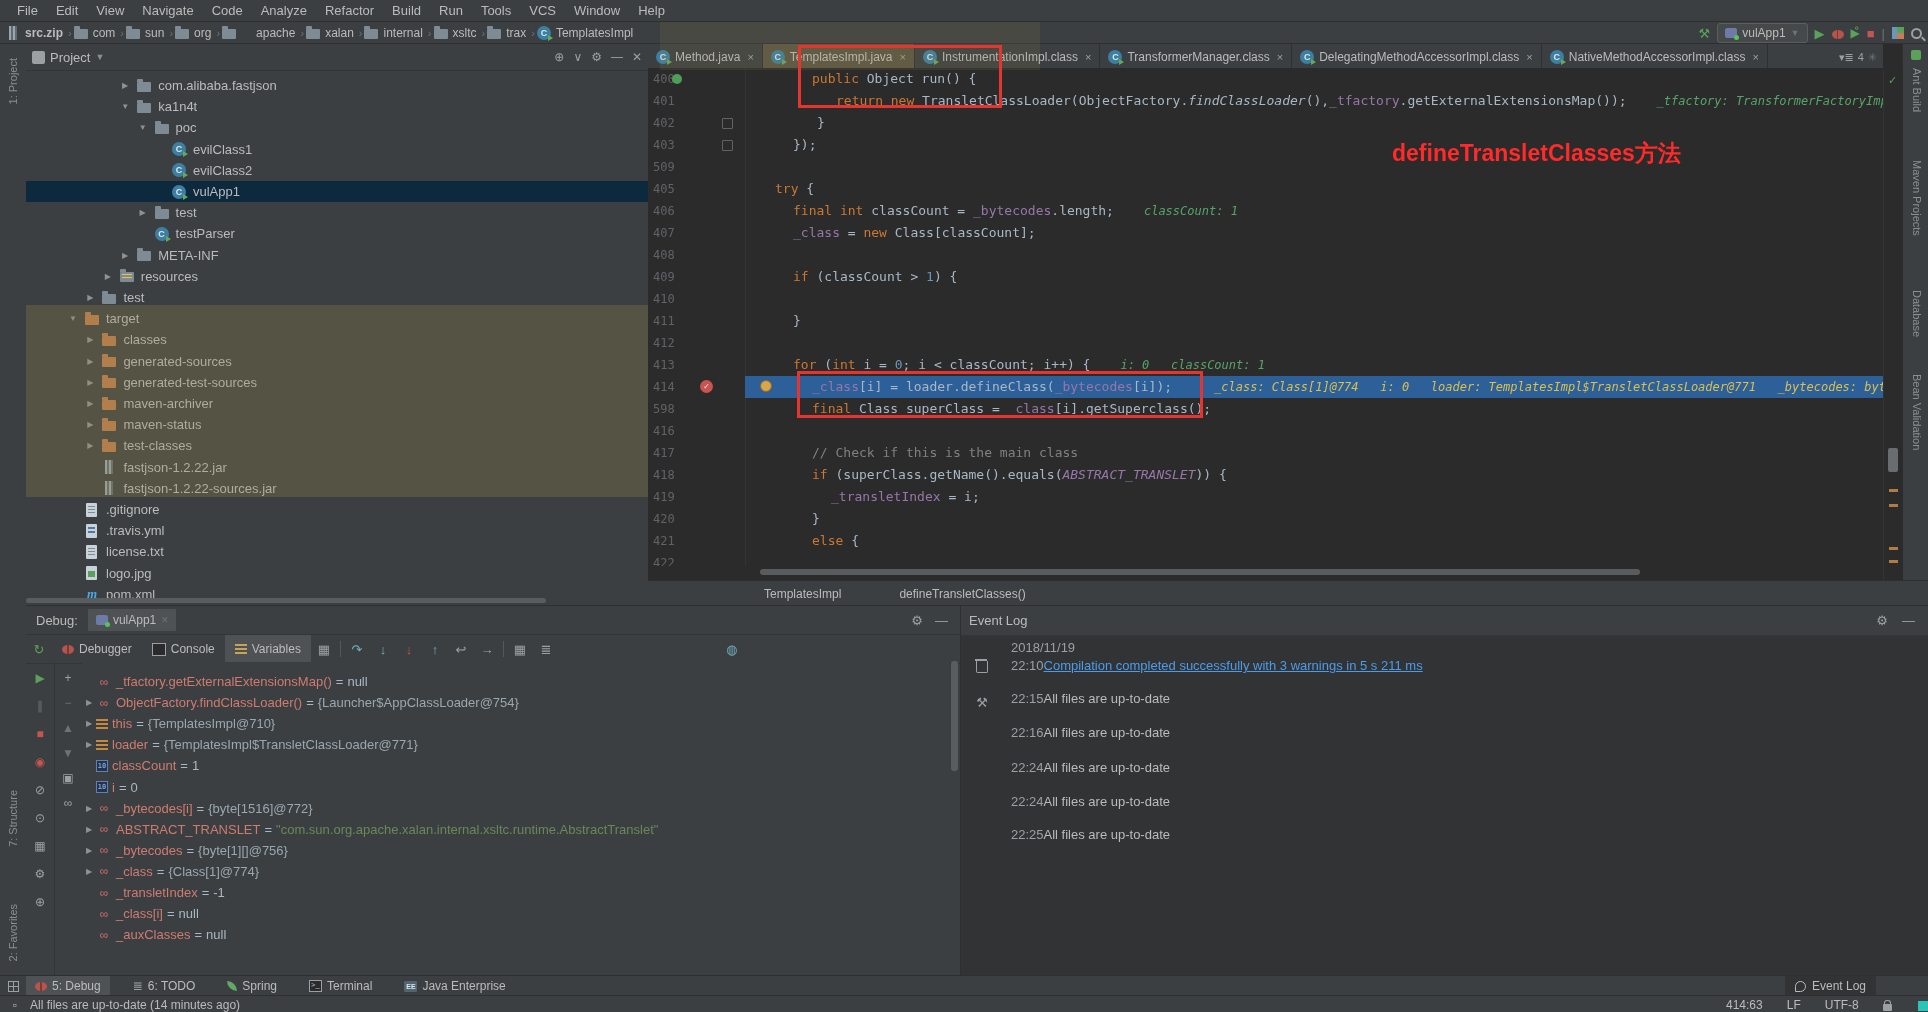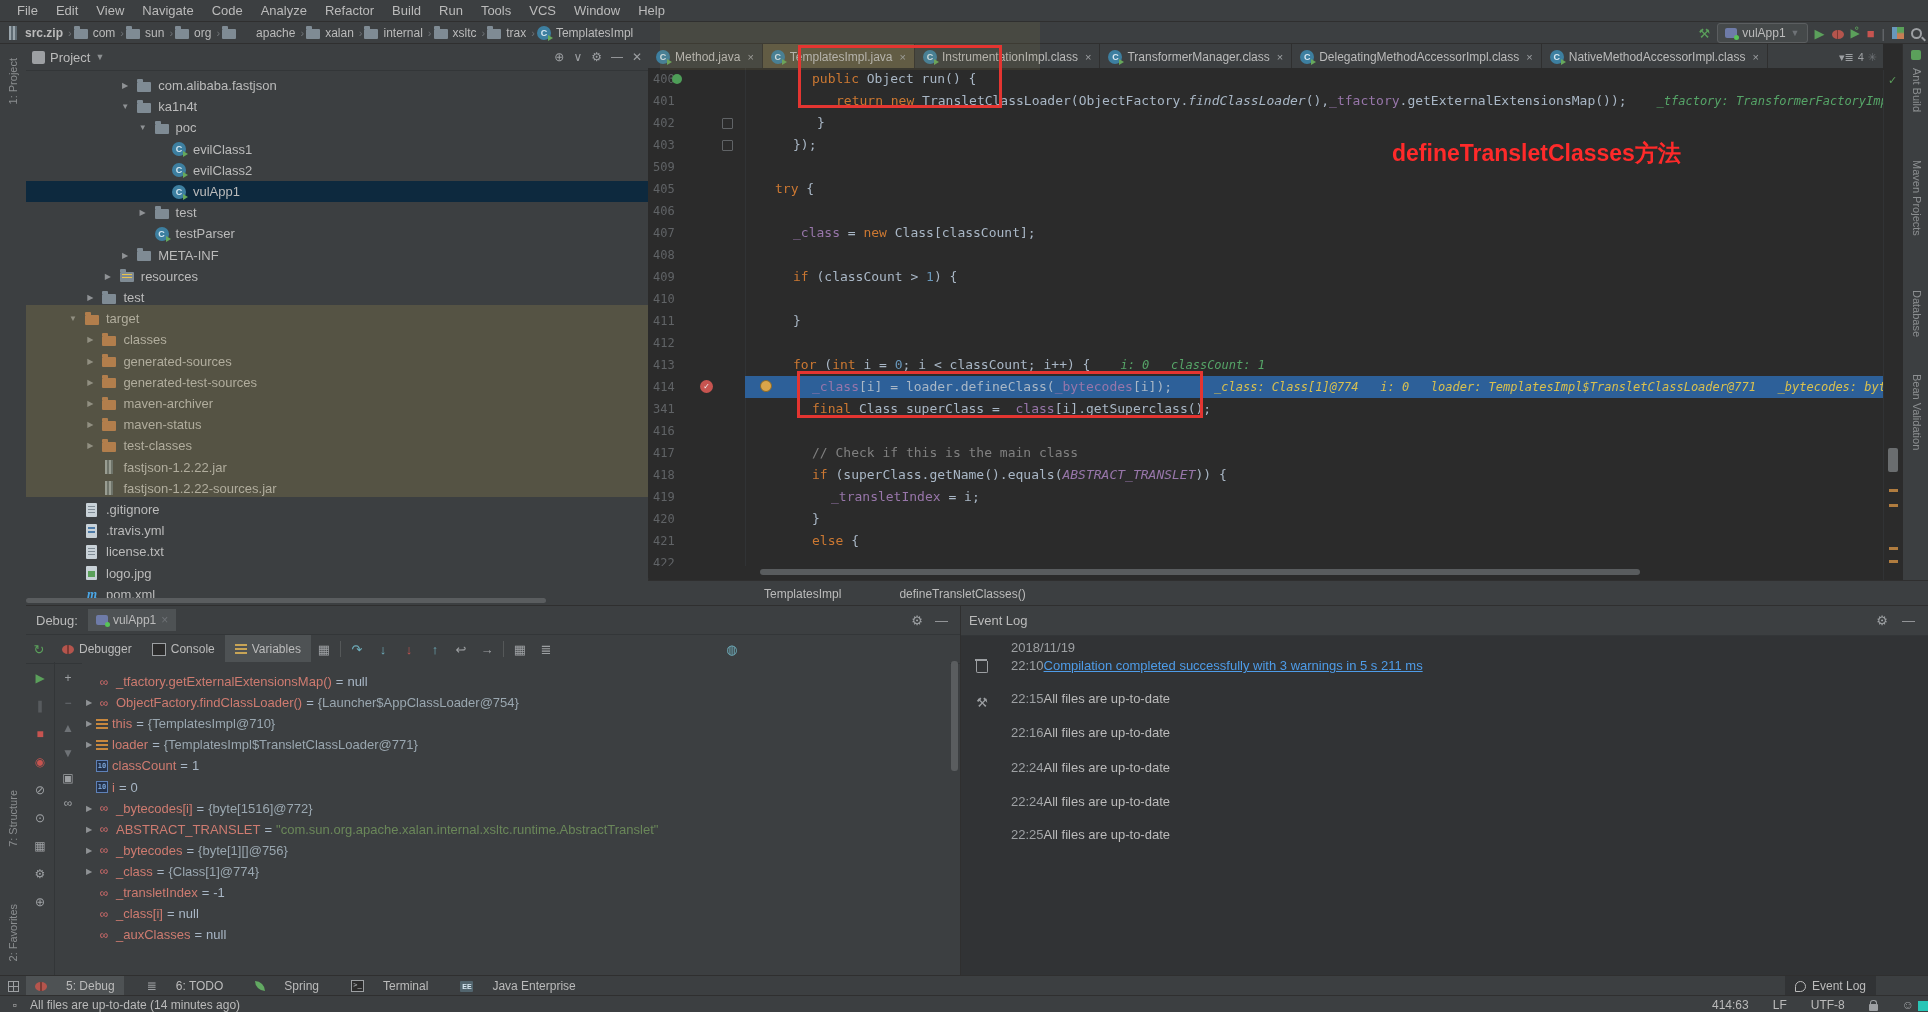--- a/index.html
+++ b/index.html
@@ -103,25 +103,25 @@
   #el-header{position:absolute;left:0;top:0;width:100%;height:30px;display:flex;align-items:center;padding-left:8px;box-sizing:border-box;border-bottom:1px solid #333638;}
   #el-header .tools{margin-left:auto;margin-right:14px;display:flex;gap:14px;color:#9da0a3;}
   #el-side{position:absolute;left:0;top:30px;width:42px;bottom:0;background:#313335;display:flex;flex-direction:column;align-items:center;padding-top:22px;gap:22px;}
   #el-content{position:absolute;left:42px;top:30px;right:0;bottom:0;background:#313335;font-size:13px;color:#bbbbbb;}
   .el-row{position:absolute;left:8px;white-space:nowrap;}
   .el-time{color:#9da0a3;}
   .el-link{color:#4e9ce8;text-decoration:underline;}
 
   
   #toolbar-bottom{left:0;top:975px;width:1928px;height:20px;background:#3c3f41;border-top:1px solid #2f2f2f;display:flex;align-items:center;font-size:12px;}
-  .bwin{display:flex;align-items:center;gap:19px;padding:0 9px;height:100%;color:#bbbbbb;}
+  .bwin{display:flex;align-items:center;gap:5px;padding:0 9px;height:100%;color:#bbbbbb;}
   .bwin.active{background:#4e5254;}
   #eventlog-btn{margin-left:auto;margin-right:52px;display:flex;align-items:center;gap:6px;background:#313335;height:100%;padding:0 10px;}
   #statusbar{left:0;top:995px;width:1928px;height:17px;background:#3c3f41;border-top:1px solid #2f2f2f;display:flex;align-items:center;font-size:12px;color:#bbbbbb;}
-  #statusbar .right{margin-left:auto;display:flex;align-items:center;gap:24px;margin-right:14px;}
+  #statusbar .right{margin-left:auto;display:flex;align-items:center;gap:24px;}
   #corner-grip{width:10px;height:10px;background:#29c5b6;position:absolute;right:0;top:1001px;}
 
   
   .i{display:inline-block;position:relative;flex:none;vertical-align:middle;}
   .i-folder{width:14px;height:10px;border-radius:1px;background:#7f8b94;margin-top:2px;}
   .i-folder:before{content:"";position:absolute;top:-3px;left:0;width:6px;height:3px;border-radius:1px 1px 0 0;background:inherit;}
   .i-folder.orange{background:#bd7a4c;}
   .i-folder.res:after{content:"";position:absolute;left:2px;top:2px;width:10px;height:6px;background:repeating-linear-gradient(#e8c34e 0 1px,transparent 1px 3px);}
   .i-class{width:14px;height:14px;border-radius:50%;background:#3d7fa0;color:#d8e8f2;font:bold 9px/14px "Liberation Sans",sans-serif;text-align:center;}
   .i-class:before{content:"C";}
@@ -439,30 +439,30 @@
 
 <div id="editor" class="abs">
   <div id="gutter-line"></div>
   <div id="code-lines">
       <div class="cl" style="top: 0px;"><span class="ln">400</span><span class="g-dot"></span><span class="code" style="left: 164px;"><span class="tk-k">public</span><span class="tk-d"> Object run() {</span></span></div>
       <div class="cl" style="top: 22px;"><span class="ln">401</span><span class="code" style="left: 188px;"><span class="tk-k">return</span><span class="tk-d"> </span><span class="tk-k">new</span><span class="tk-d"> TransletClassLoader(ObjectFactory.</span><span class="tk-mi">findClassLoader</span><span class="tk-d">(),</span><span class="tk-f">_tfactory</span><span class="tk-d">.getExternalExtensionsMap());</span><span class="hint" style="margin-left: 30px;">_tfactory: TransformerFactoryImpl@748</span></span></div>
       <div class="cl" style="top: 44px;"><span class="ln">402</span><span class="g-fold"></span><span class="code" style="left: 169px;"><span class="tk-d">}</span></span></div>
       <div class="cl" style="top: 66px;"><span class="ln">403</span><span class="g-fold"></span><span class="code" style="left: 145px;"><span class="tk-d">});</span></span></div>
       <div class="cl" style="top: 88px;"><span class="ln">509</span><span class="code" style="left: 112px;"></span></div>
       <div class="cl" style="top: 110px;"><span class="ln">405</span><span class="code" style="left: 127px;"><span class="tk-k">try</span><span class="tk-d"> {</span></span></div>
-      <div class="cl" style="top: 132px;"><span class="ln">406</span></div>
+      <div class="cl" style="top: 132px;"><span class="ln">406</span><span class="code" style="left: 145px;"><span class="tk-k">final</span><span class="tk-d"> </span><span class="tk-k">int</span><span class="tk-d"> classCount = </span><span class="tk-f">_bytecodes</span><span class="tk-d">.length;</span><span class="hint" style="margin-left: 30px;">classCount: 1</span></span></div>
       <div class="cl" style="top: 154px;"><span class="ln">407</span><span class="code" style="left: 145px;"><span class="tk-f">_class</span><span class="tk-d"> = </span><span class="tk-k">new</span><span class="tk-d"> Class[classCount];</span></span></div>
       <div class="cl" style="top: 176px;"><span class="ln">408</span><span class="code" style="left: 112px;"></span></div>
       <div class="cl" style="top: 198px;"><span class="ln">409</span><span class="code" style="left: 145px;"><span class="tk-k">if</span><span class="tk-d"> (classCount &gt; </span><span class="tk-n">1</span><span class="tk-d">) {</span></span></div>
       <div class="cl" style="top: 220px;"><span class="ln">410</span></div>
       <div class="cl" style="top: 242px;"><span class="ln">411</span><span class="code" style="left: 145px;"><span class="tk-d">}</span></span></div>
       <div class="cl" style="top: 264px;"><span class="ln">412</span><span class="code" style="left: 112px;"></span></div>
       <div class="cl" style="top: 286px;"><span class="ln">413</span><span class="code" style="left: 145px;"><span class="tk-k">for</span><span class="tk-d"> (</span><span class="tk-k">int</span><span class="tk-d"> i = </span><span class="tk-n">0</span><span class="tk-d">; i &lt; classCount; i++) {</span><span class="hint" style="margin-left: 30px;">i: 0   classCount: 1</span></span></div>
       <div class="cl" style="top: 308px;"><div class="band"></div><span class="ln">414</span><span class="g-bp">✓</span><span class="g-bulb"></span><span class="code" style="left: 164px;"><span class="tk-f">_class</span><span class="tk-d">[i] = loader.defineClass(</span><span class="tk-f">_bytecodes</span><span class="tk-d">[i]);</span><span class="hint y" style="margin-left: 42px;">_class: Class[1]@774   i: 0   loader: TemplatesImpl$TransletClassLoader@771   _bytecodes: byte[1][]@7</span></span></div>
-      <div class="cl" style="top: 330px;"><span class="ln">341</span><span class="code" style="left: 164px;"><span class="tk-k">final</span><span class="tk-d"> Class superClass = </span><span class="tk-f">_class</span><span class="tk-d">[i].getSuperclass();</span></span></div>
+      <div class="cl" style="top: 330px;"><span class="ln">598</span><span class="code" style="left: 164px;"><span class="tk-k">final</span><span class="tk-d"> Class superClass = </span><span class="tk-f">_class</span><span class="tk-d">[i].getSuperclass();</span></span></div>
       <div class="cl" style="top: 352px;"><span class="ln">416</span><span class="code" style="left: 112px;"></span></div>
       <div class="cl" style="top: 374px;"><span class="ln">417</span><span class="code" style="left: 164px;"><span class="tk-cm">// Check if this is the main class</span></span></div>
       <div class="cl" style="top: 396px;"><span class="ln">418</span><span class="code" style="left: 164px;"><span class="tk-k">if</span><span class="tk-d"> (superClass.getName().equals(</span><span class="tk-fi">ABSTRACT_TRANSLET</span><span class="tk-d">)) {</span></span></div>
       <div class="cl" style="top: 418px;"><span class="ln">419</span><span class="code" style="left: 183px;"><span class="tk-f">_transletIndex</span><span class="tk-d"> = i;</span></span></div>
       <div class="cl" style="top: 440px;"><span class="ln">420</span><span class="code" style="left: 164px;"><span class="tk-d">}</span></span></div>
       <div class="cl" style="top: 462px;"><span class="ln">421</span><span class="code" style="left: 164px;"><span class="tk-k">else</span><span class="tk-d"> {</span></span></div>
       <div class="cl" style="top: 484px;"><span class="ln">422</span><span class="code" style="left: 183px; margin-top: 32px;"><span class="tk-f">_auxClasses</span><span class="tk-d">.put(</span><span class="tk-f">_class</span><span class="tk-d">[i].getName(), </span><span class="tk-f">_class</span><span class="tk-d">[i]);</span></span></div>
     </div>
 </div>
 <div id="editor-hscroll" class="abs">

